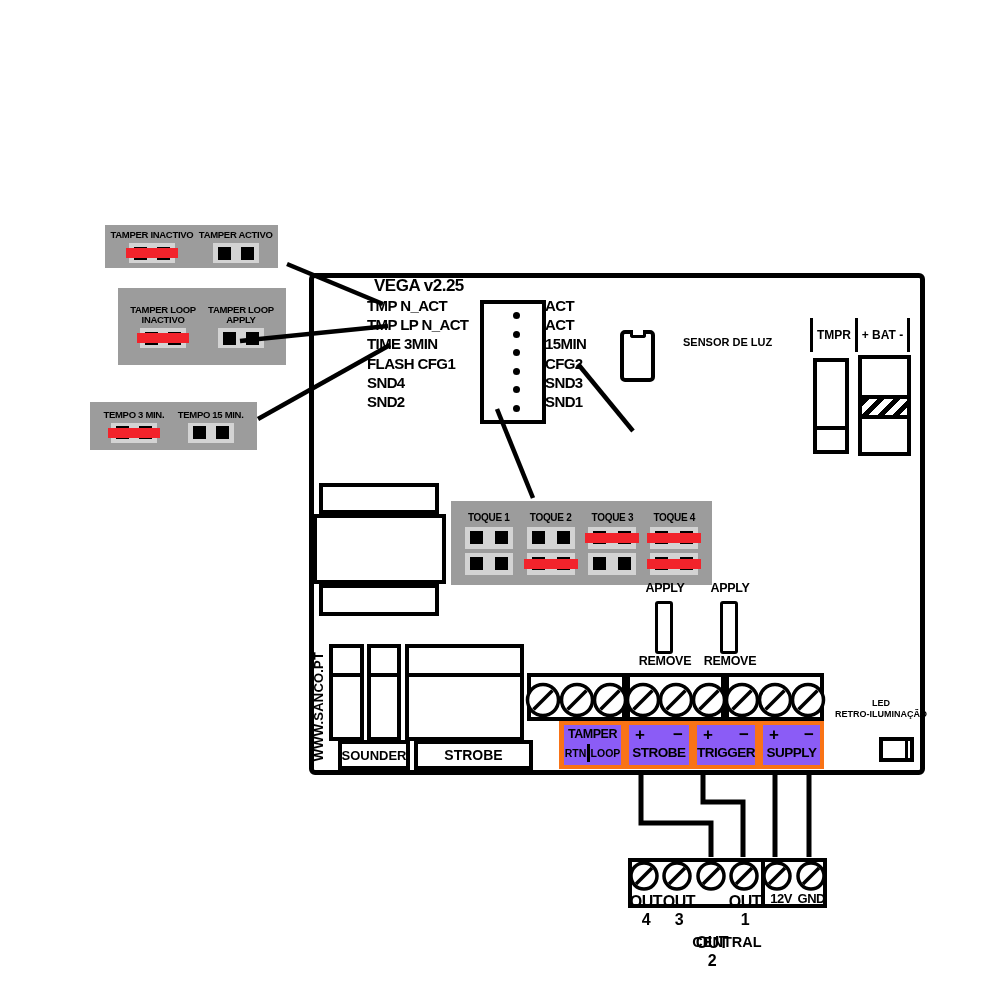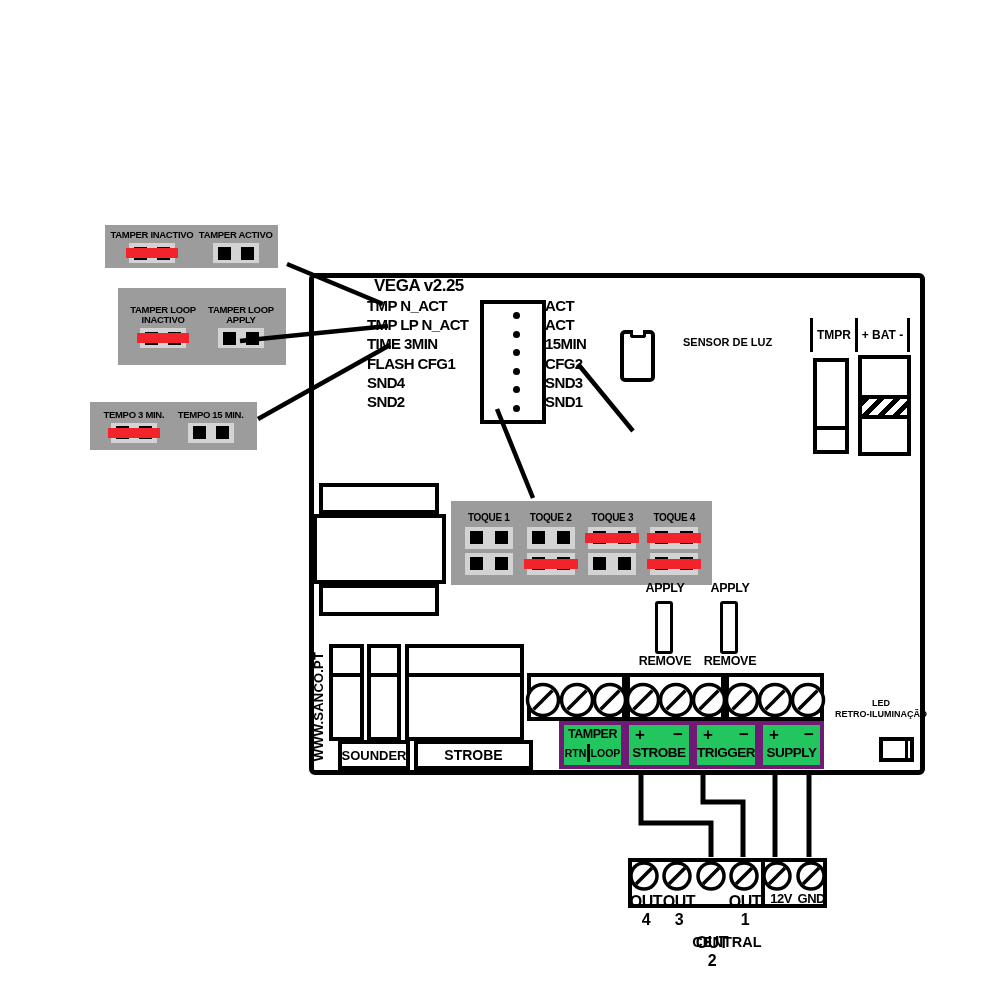--- a/index.html
+++ b/index.html
@@ -55,21 +55,21 @@
   
   .ar-rect{position:absolute;width:12px;height:47px;border:3px solid #000;border-radius:3px;background:#fff;}
   .ar-lbl{font-size:12.5px;letter-spacing:-0.3px;}
 
   
   .conn{position:absolute;border:4px solid #000;background:#fff;}
   .conn .hdiv{position:absolute;left:0;right:0;top:25px;height:4px;background:#000;}
   .conn-lbl-box{position:absolute;border:4px solid #000;background:#fff;display:flex;align-items:center;justify-content:center;margin-left:9px;}
 
   
-  .tbox{position:absolute;top:721px;height:40px;border:4px solid #701a75;background:#22c55e;box-sizing:content-box;}
+  .tbox{position:absolute;top:721px;height:40px;border:4px solid #f97316;background:#8b5cf6;box-sizing:content-box;}
   .pm-row{display:flex;justify-content:space-between;padding:0 6px;font-size:17px;line-height:17px;margin-top:1px;}
   .tname{text-align:center;font-size:13.5px;letter-spacing:-0.5px;margin-top:2px;}
 
   .sanco{left:262px;top:699px;width:112px;font-size:13px;text-align:center;transform:rotate(-90deg);letter-spacing:0.2px;}
 
   
   .led-rect{left:879px;top:737px;width:27px;height:17px;border:4px solid #000;}
   .led-rect .inner{position:absolute;right:2px;top:0;bottom:0;width:3px;background:#000;}
 
   

